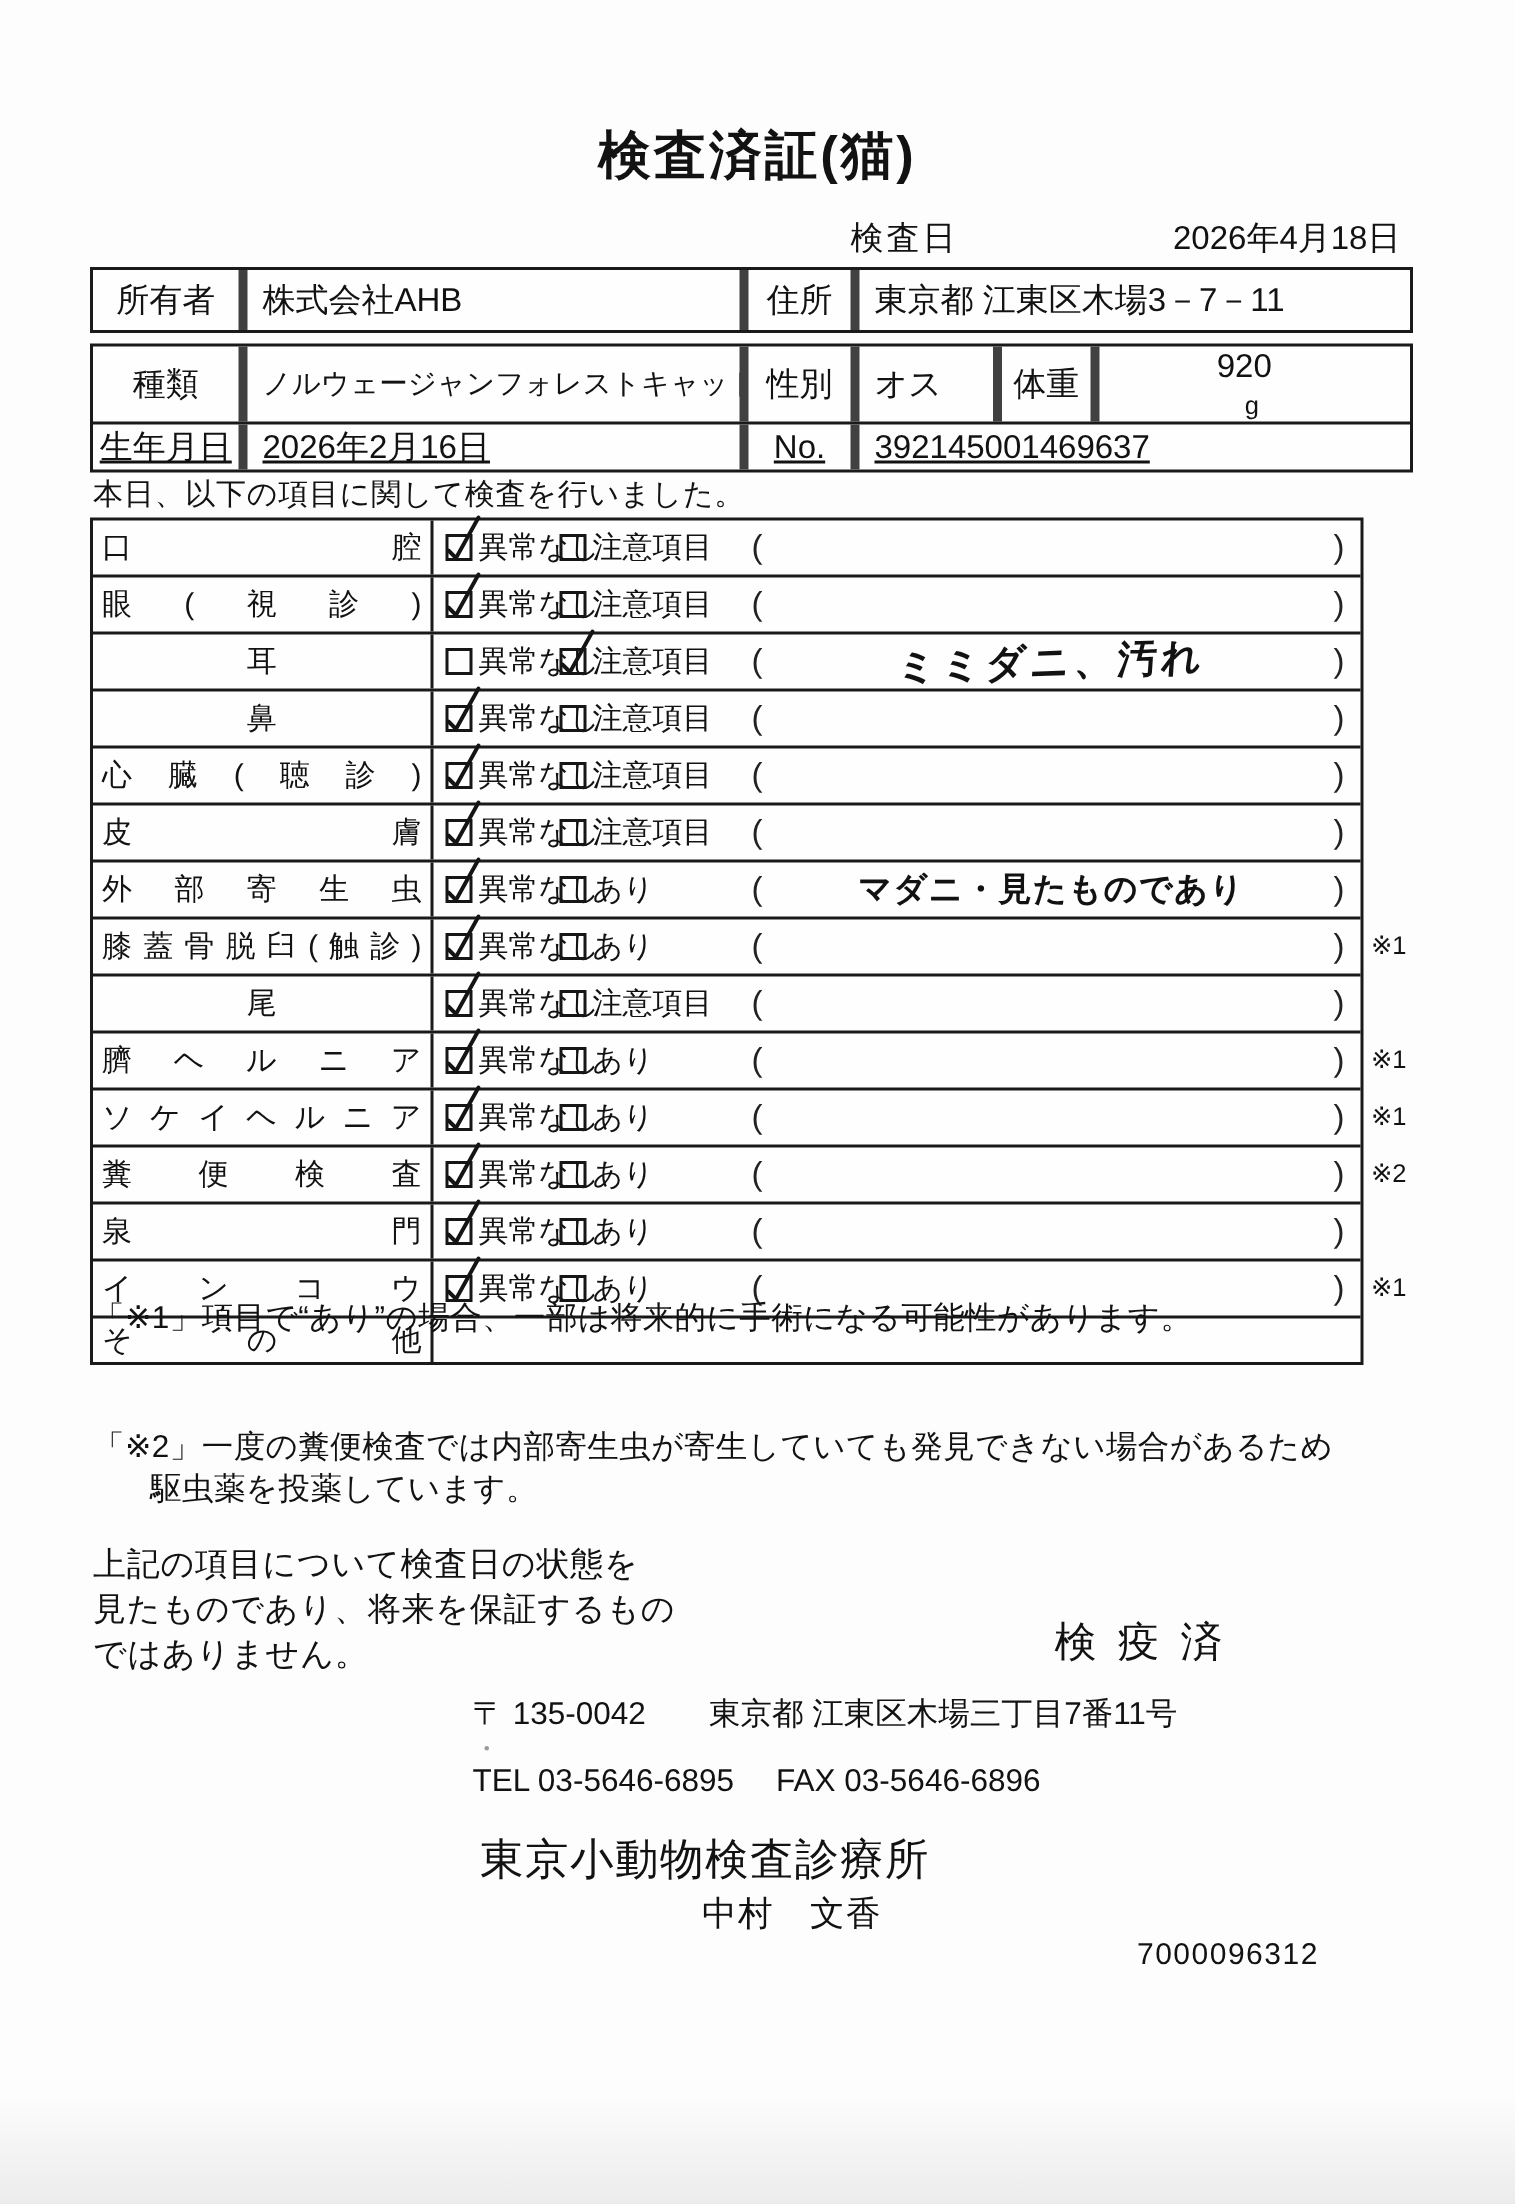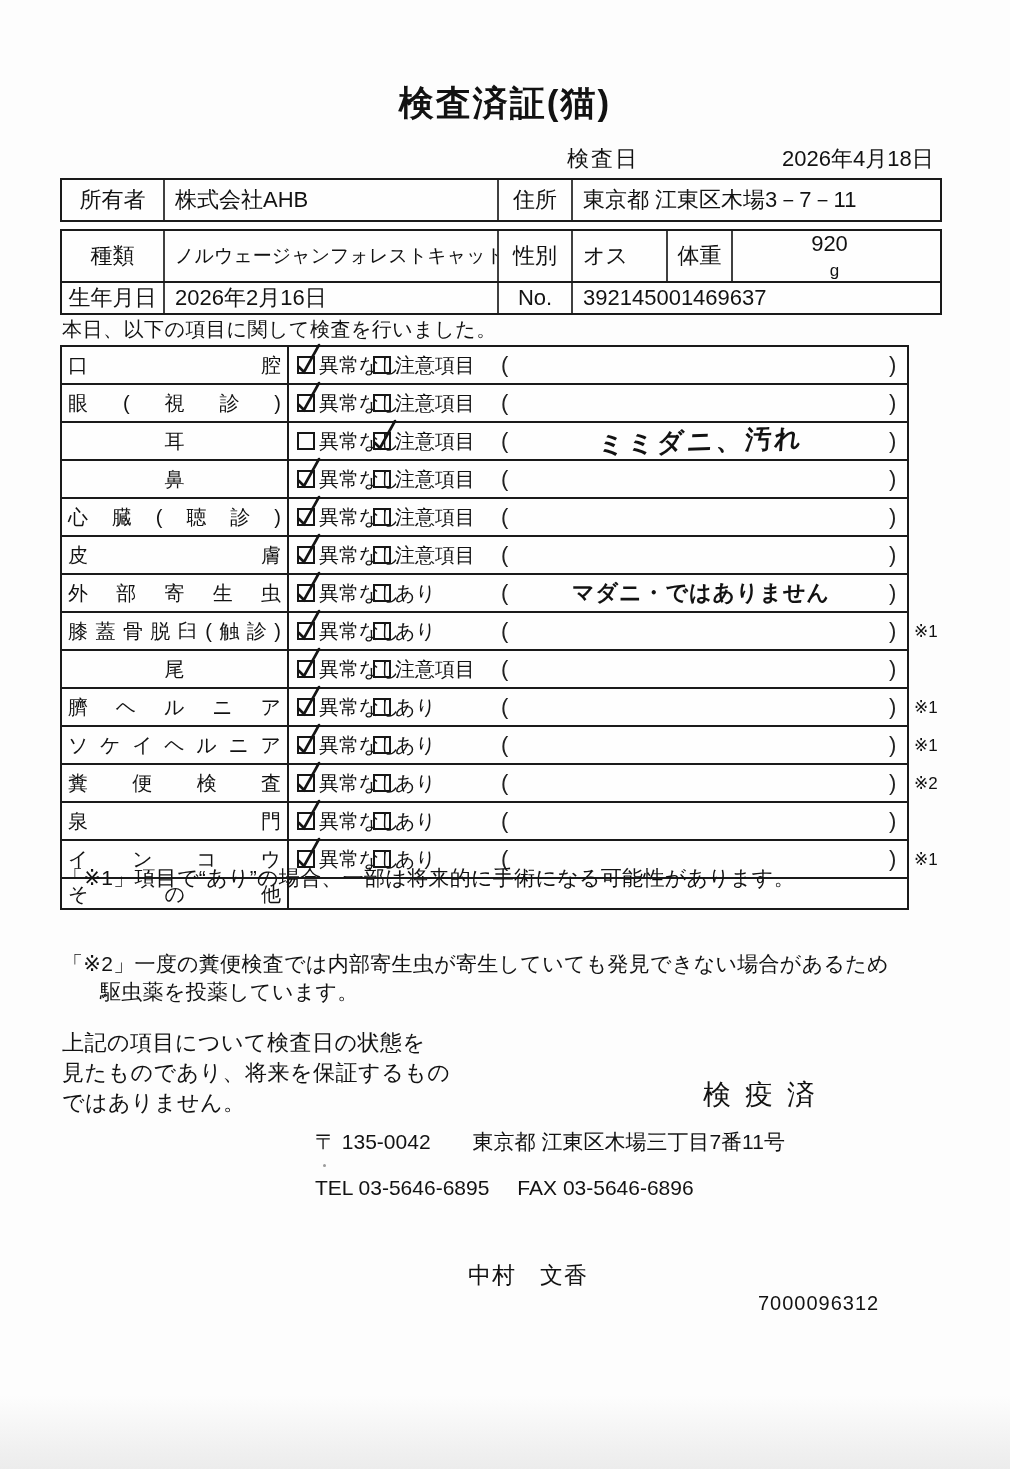--- a/index.html
+++ b/index.html
@@ -17,25 +17,25 @@
   .title{
     top:80px;left:0;width:100%;
     text-align:center;
     font-size:35px;font-weight:600;letter-spacing:2px;
   }
   .date-label{top:144px;left:567px;font-size:22px;letter-spacing:2px;}
   .date-value{top:144px;left:782px;font-size:22px;}
   
   .info-table{border:2px solid #1a1a1a;display:flex;flex-direction:column;background:#fefefe;}
   .info-row{display:flex;flex:1;}
-  .info-row + .info-row{border-top:2px solid #1a1a1a;}
+  .info-row + .info-row{border-top:2px solid #1a1a1a;text-decoration:underline;}
   .cell{display:flex;align-items:center;font-size:22px;box-sizing:border-box;overflow:hidden;white-space:nowrap;}
   .cell.lab{justify-content:center;}
   .cell.val{padding-left:10px;}
-  .br{border-right:2px solid #404040;text-align:center;}
+  .br{border-right:6px solid #404040;text-align:center;}
   .owner-table{top:178px;left:60px;width:878px;height:40px;}
   .pet-table{top:229px;left:60px;width:878px;height:82px;}
   .w-c1{width:103px;}  
   .w-c2{width:334px;}  
   .w-c3{width:74px;}   
   .w-c4{flex:1;}
   .w-sex{width:95px;}
   .w-wt{width:65px;}
   .breed{font-size:19px;}
   .weight-val{justify-content:flex-end;padding-right:14px;font-size:22px;flex-direction:column;}
@@ -291,21 +291,21 @@
         <svg class="tick" width="30" height="38" viewBox="0 0 30 38">
           <path d="M5 25 L10 30 L25 3" stroke="#141414" stroke-width="2.6" fill="none" stroke-linecap="round"></path>
         </svg>
       </span>
       <span class="cbtext t1">異常なし</span>
       <span class="cb c2">
         
       </span>
       <span class="cbtext t2">あり</span>
       <span class="paren open">(</span>
-      <span class="paren-content print">マダニ・ではありません</span>
+      <span class="paren-content print">マダニ・見たものであり</span>
       <span class="paren close">)</span>
     </div>
     <div class="exam-note"></div>
   </div>
       <div class="exam-row">
     <div class="exam-label justify">
           <span>膝</span>
           <span>蓋</span>
           <span>骨</span>
           <span>脱</span>
@@ -504,16 +504,17 @@
 
   <div class="abs stamp">検疫済</div>
 
   <div class="abs postal">
     <span>〒 135-0042</span><span class="addr">東京都 江東区木場三丁目7番11号</span>
   </div>
   <div class="abs artifact-dot"></div>
   <div class="abs telfax">
     <span>TEL 03-5646-6895</span><span class="fax">FAX 03-5646-6896</span>
   </div>
+  <div class="abs clinic-name">東京小動物検査診療所</div>
   <div class="abs vet-name">中村　文香</div>
   <div class="abs serial">7000096312</div>
 
 </div>
 
 </body></html>

